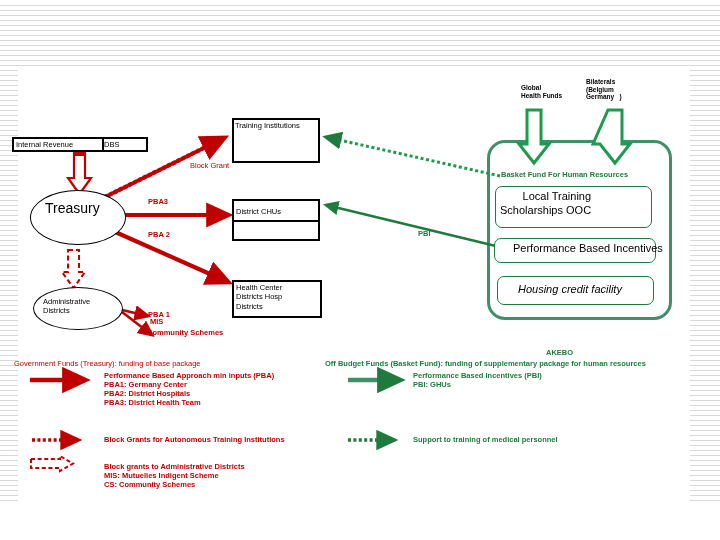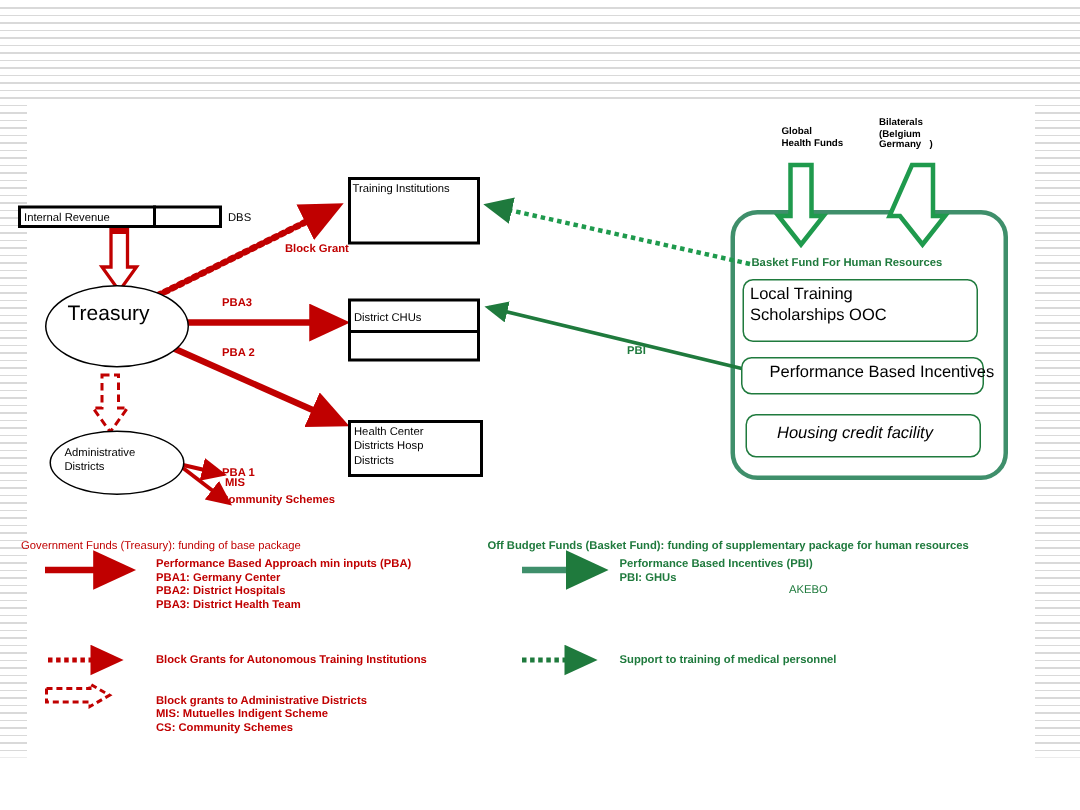--- a/index.html
+++ b/index.html
@@ -118,34 +118,34 @@
 
   <div class="lbl tiny blk" style="left:586px;top:78px;font-weight:bold;"><span>Bilaterals</span>
 <span>(Belgium</span>
 <span>Germany   )</span></div>
 
   <div class="gcontainer" style="left:487px;top:140px;width:185px;height:180px;"></div>
 
   <div class="lbl sm grn" style="left:501px;top:171px;font-weight:bold;">Basket Fund For Human Resources</div>
 
   <div class="gbox" style="left:495px;top:186px;width:157px;height:42px;"></div>
-  <div class="boxtxt lg blk" style="left:500px;top:190px;"><span>Local Training</span>
+  <div class="boxtxt lg blk" style="left:500px;top:190px;text-align:right;"><span>Local Training</span>
 <span>Scholarships OOC</span></div>
 
   <div class="gbox" style="left:494px;top:238px;width:162px;height:25px;"></div>
   <div class="boxtxt lg blk" style="left:497px;top:242px;padding-left:16px;">Performance Based Incentives</div>
 
   <div class="gbox" style="left:497px;top:276px;width:157px;height:29px;"></div>
   <div class="boxtxt lg blk" style="left:518px;top:283px;font-style:italic;">Housing credit facility</div>
 
   <div class="bbox" style="left:12px;top:137px;width:136px;height:15px;">
     <div style="position:absolute;left:88px;top:-2px;bottom:-2px;width:0;border-left:2px solid #000;"></div>
   </div>
   <div class="boxtxt sm blk" style="left:16px;top:140px;">Internal Revenue</div>
-  <div class="boxtxt sm blk" style="left:104px;top:140px;padding-left:48px;">DBS</div>
+  <div class="boxtxt sm blk" style="left:104px;top:140px;">DBS</div>
 
   <div class="ellipse" style="left:30px;top:190px;width:96px;height:55px;"></div>
   <div class="boxtxt md blk" style="left:45px;top:200px;">Treasury</div>
 
   <div class="ellipse" style="left:33px;top:287px;width:90px;height:43px;"></div>
   <div class="boxtxt sm blk" style="left:43px;top:297px;"><span>Administrative</span>
 <span>Districts</span></div>
 
   <div class="bbox" style="left:232px;top:118px;width:88px;height:45px;"></div>
   <div class="boxtxt sm blk" style="left:235px;top:121px;">Training Institutions</div>
@@ -153,39 +153,39 @@
   <div class="bbox" style="left:232px;top:199px;width:88px;height:42px;">
     <div class="div" style="top:19px;"></div>
   </div>
   <div class="boxtxt sm blk" style="left:236px;top:207px;">District CHUs</div>
 
   <div class="bbox" style="left:232px;top:280px;width:90px;height:38px;"></div>
   <div class="boxtxt sm blk" style="left:236px;top:283px;"><span>Health Center</span>
 <span>Districts Hosp</span>
 <span>Districts</span></div>
 
-  <div class="lbl sm red" style="left:190px;top:162px;font-weight:bold;">Block Grant</div>
+  <div class="lbl sm red" style="left:190px;top:162px;font-weight:normal;">Block Grant</div>
   <div class="lbl sm red" style="left:148px;top:198px;font-weight:bold;">PBA3</div>
   <div class="lbl sm red" style="left:148px;top:231px;font-weight:bold;">PBA 2</div>
   <div class="lbl sm red" style="left:148px;top:263px;font-weight:bold;margin-top:48px;">PBA 1</div>
   <div class="lbl sm red" style="left:150px;top:318px;font-weight:bold;">MIS</div>
   <div class="lbl sm red" style="left:147px;top:329px;font-weight:bold;">Community Schemes</div>
   <div class="lbl sm grn" style="left:418px;top:230px;font-weight:bold;">PBI</div>
 
   <div class="lbl sm red" style="left:14px;top:360px;font-weight:normal;">Government Funds (Treasury): funding of base package</div>
   <div class="lbl sm red" style="left:104px;top:372px;font-weight:bold;"><span>Performance Based Approach min inputs (PBA)</span>
 <span>PBA1: Germany Center</span>
 <span>PBA2: District Hospitals</span>
 <span>PBA3: District Health Team</span></div>
 
   <div class="lbl sm red" style="left:104px;top:436px;font-weight:bold;">Block Grants for Autonomous Training Institutions</div>
 
   <div class="lbl sm red" style="left:104px;top:463px;font-weight:bold;"><span>Block grants to Administrative Districts</span>
 <span>MIS: Mutuelles Indigent Scheme</span>
 <span>CS: Community Schemes</span></div>
 
-  <div class="lbl sm grn" style="left:526px;top:349px;font-weight:normal;margin-top:40px;">AKEBO</div>
+  <div class="lbl sm grn" style="left:546px;top:349px;font-weight:bold;">AKEBO</div>
   <div class="lbl sm grn" style="left:325px;top:360px;font-weight:bold;">Off Budget Funds (Basket Fund): funding of supplementary package for human resources</div>
   <div class="lbl sm grn" style="left:413px;top:372px;font-weight:bold;"><span>Performance Based Incentives (PBI)</span>
 <span>PBI: GHUs</span></div>
   <div class="lbl sm grn" style="left:413px;top:436px;font-weight:bold;">Support to training of medical personnel</div>
 
 </div>
 
 </body></html>

